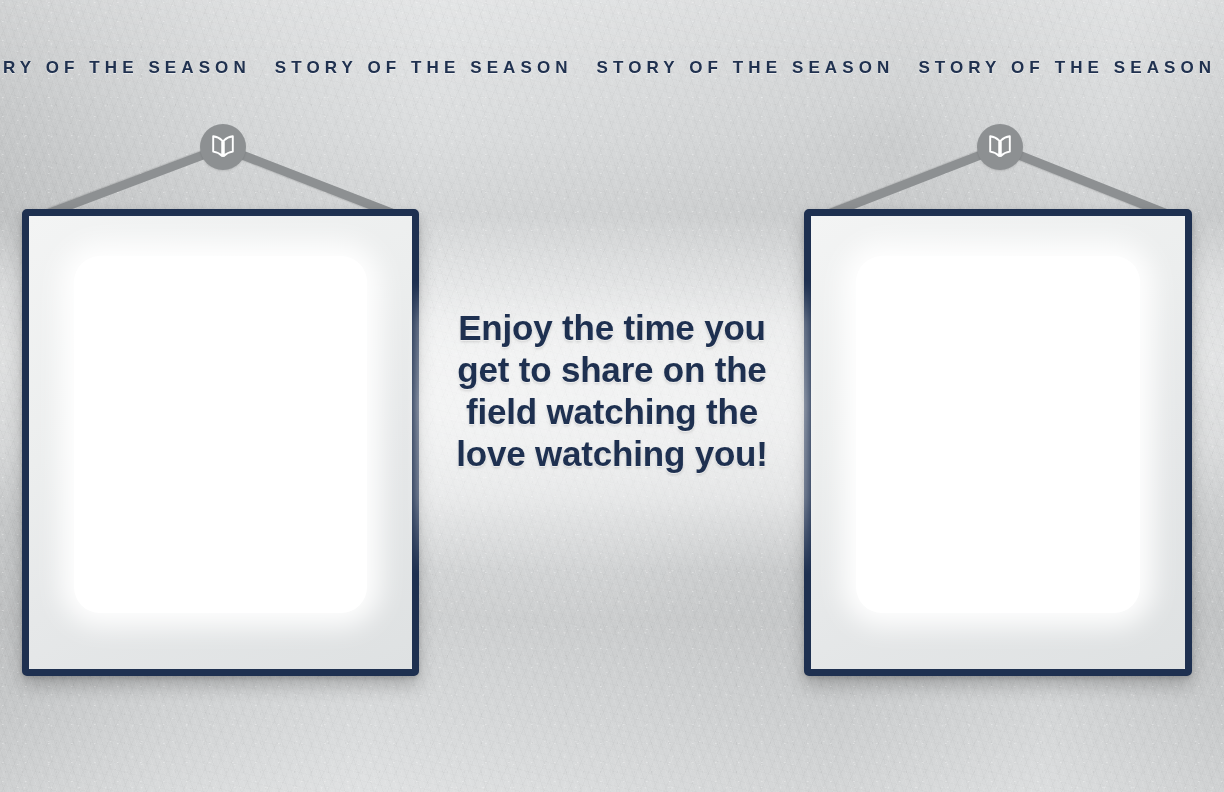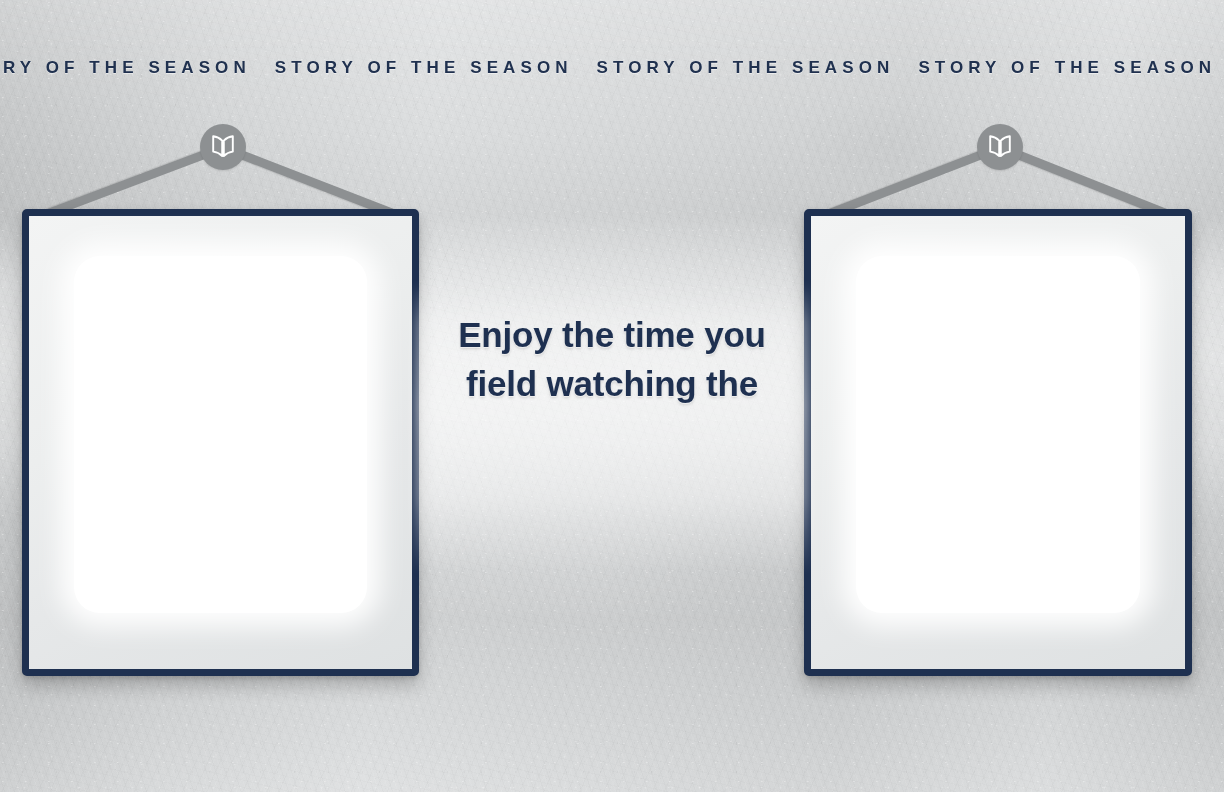--- a/index.html
+++ b/index.html
@@ -200,21 +200,21 @@
     text-align: center;
     color: #1e3050;
     font-size: 35px;
     line-height: 42px;
     font-weight: 700;
     letter-spacing: -0.2px;
     text-shadow:
       0 1px 0 rgba(255,255,255,0.55),
       0 2px 3px rgba(0,0,0,0.14);
   }
-  #quote .qline { display: block; margin-top: 7px; }
+  #quote .qline { display: block; }
 </style>
 </head>
 <body>
 
 <div id="stage">
 
   <div class="grain grain-c"></div>
   <div class="grain grain-b"></div>
   <div class="grain grain-a"></div>
 
@@ -256,16 +256,18 @@
   </div>
 
   <div class="frame" id="frame-right" style="left: 804px; top: 209px; width: 388px; height: 467px;">
     <div class="frame-mat"></div>
     <div class="frame-photo" id="photo-right" style="left: 45px; top: 40px; width: 284px; height: 357px;"></div>
   </div>
 
   <div id="quote-glow"></div>
   <div id="quote">
     <span class="qline">Enjoy the time you</span>
+    <span class="qline">get to share on the</span>
     <span class="qline">field watching the</span>
+    <span class="qline">love watching you!</span>
   </div>
 
 </div>
 
 </body></html>

